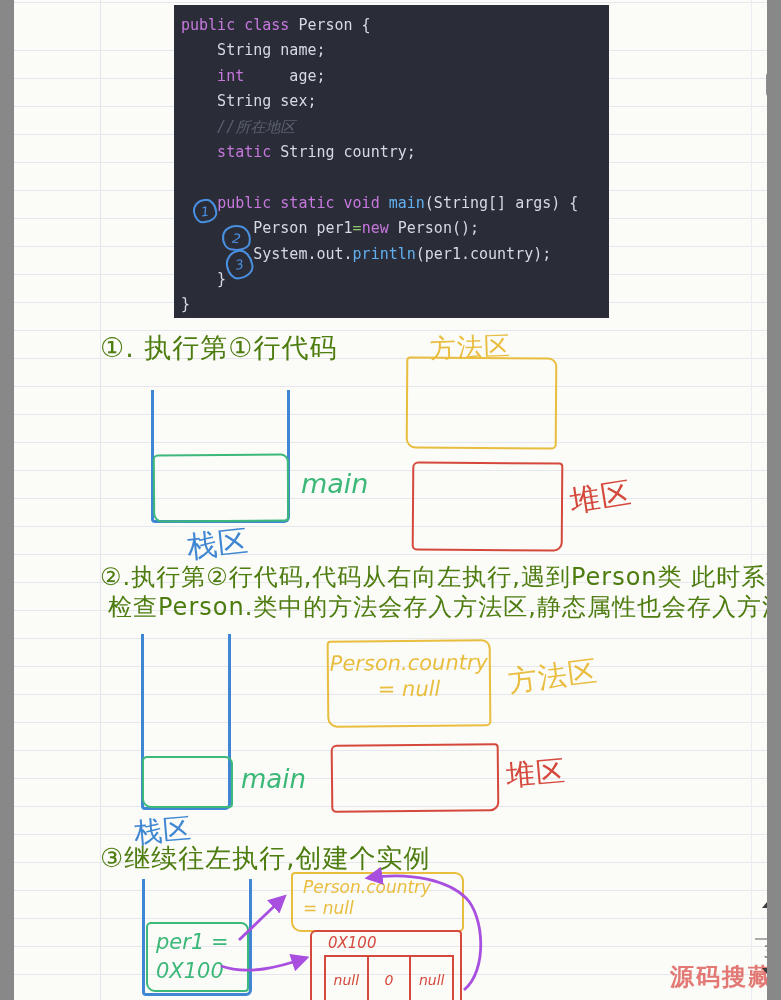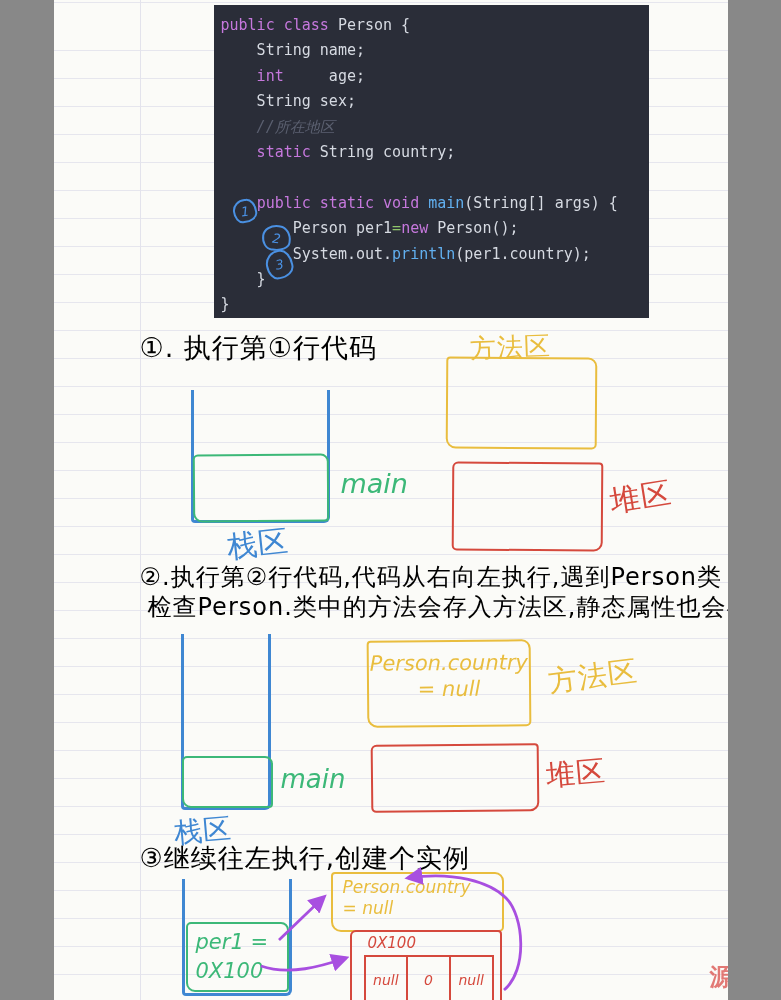--- a/index.html
+++ b/index.html
@@ -1,16 +1,16 @@
 <!DOCTYPE html>
 <html style="--blue: #3f87d2; --green: #3cb878; --yellow: #e9bd3e; --red: #d5493d; --purple: #a84fe0;"><head>
 <meta charset="utf-8">
 <style>
   html,body{margin:0;padding:0;background:#888;}
-  .canvas{position:relative;width:674px;height:1000px;margin:0 auto;background:#fbfbf8;overflow:hidden;
+  .canvas{position:relative;width:753px;height:1000px;margin:0 auto;background:#fbfbf8;overflow:hidden;
           font-family:"DejaVu Sans",sans-serif;}
   .abs{position:absolute;}
   
   .rules{left:0;top:0;width:781px;height:1000px;z-index:0;
          background-image:repeating-linear-gradient(to bottom,transparent 0,transparent 26.6px,#e6e6ee 26.6px,#e6e6ee 28px);
          background-position:0 23px;}
   .vline{top:0;width:1px;height:1000px;background:#e3e3ec;z-index:0;}
   
   .code{left:160px;top:5px;width:435px;height:313px;z-index:2;
         font-family:"DejaVu Sans Mono",monospace;font-size:15px;line-height:25.4px;
@@ -18,21 +18,21 @@
   .cl{height:25.4px;white-space:pre;}
   .kw{color:#c678dd;}
   .fn{color:#61afef;}
   .op{color:#8ec46a;}
   .txt{color:#d6dae2;}
   .cm{color:#5b6070;font-style:italic;}
   
   .marker{z-index:3;border:2px solid #4a90e2;color:#4a90e2;border-radius:55% 45% 60% 40%/50% 60% 40% 55%;
           display:flex;align-items:center;justify-content:center;font-size:13px;font-style:italic;background:transparent;}
   
-  .hand{color:#000000;white-space:nowrap;z-index:2;letter-spacing:1px;}
+  .hand{color:#4d7c0f;white-space:nowrap;z-index:2;letter-spacing:1px;}
   .hand-en{font-style:italic;white-space:nowrap;z-index:2;}
   .lbl-y{color:var(--yellow);}
   .lbl-r{color:var(--red);}
   .lbl-b{color:var(--blue);}
   .lbl-g{color:var(--green);}
   
   .box{box-sizing:border-box;z-index:1;background:transparent;}
   .ybox{border:2.5px solid var(--yellow);border-radius:4px 9px 5px 10px;}
   .rbox{border:2.5px solid var(--red);border-radius:6px 4px 9px 5px;}
   .gbox{border:2.5px solid var(--green);border-radius:5px 8px 4px 9px;}

